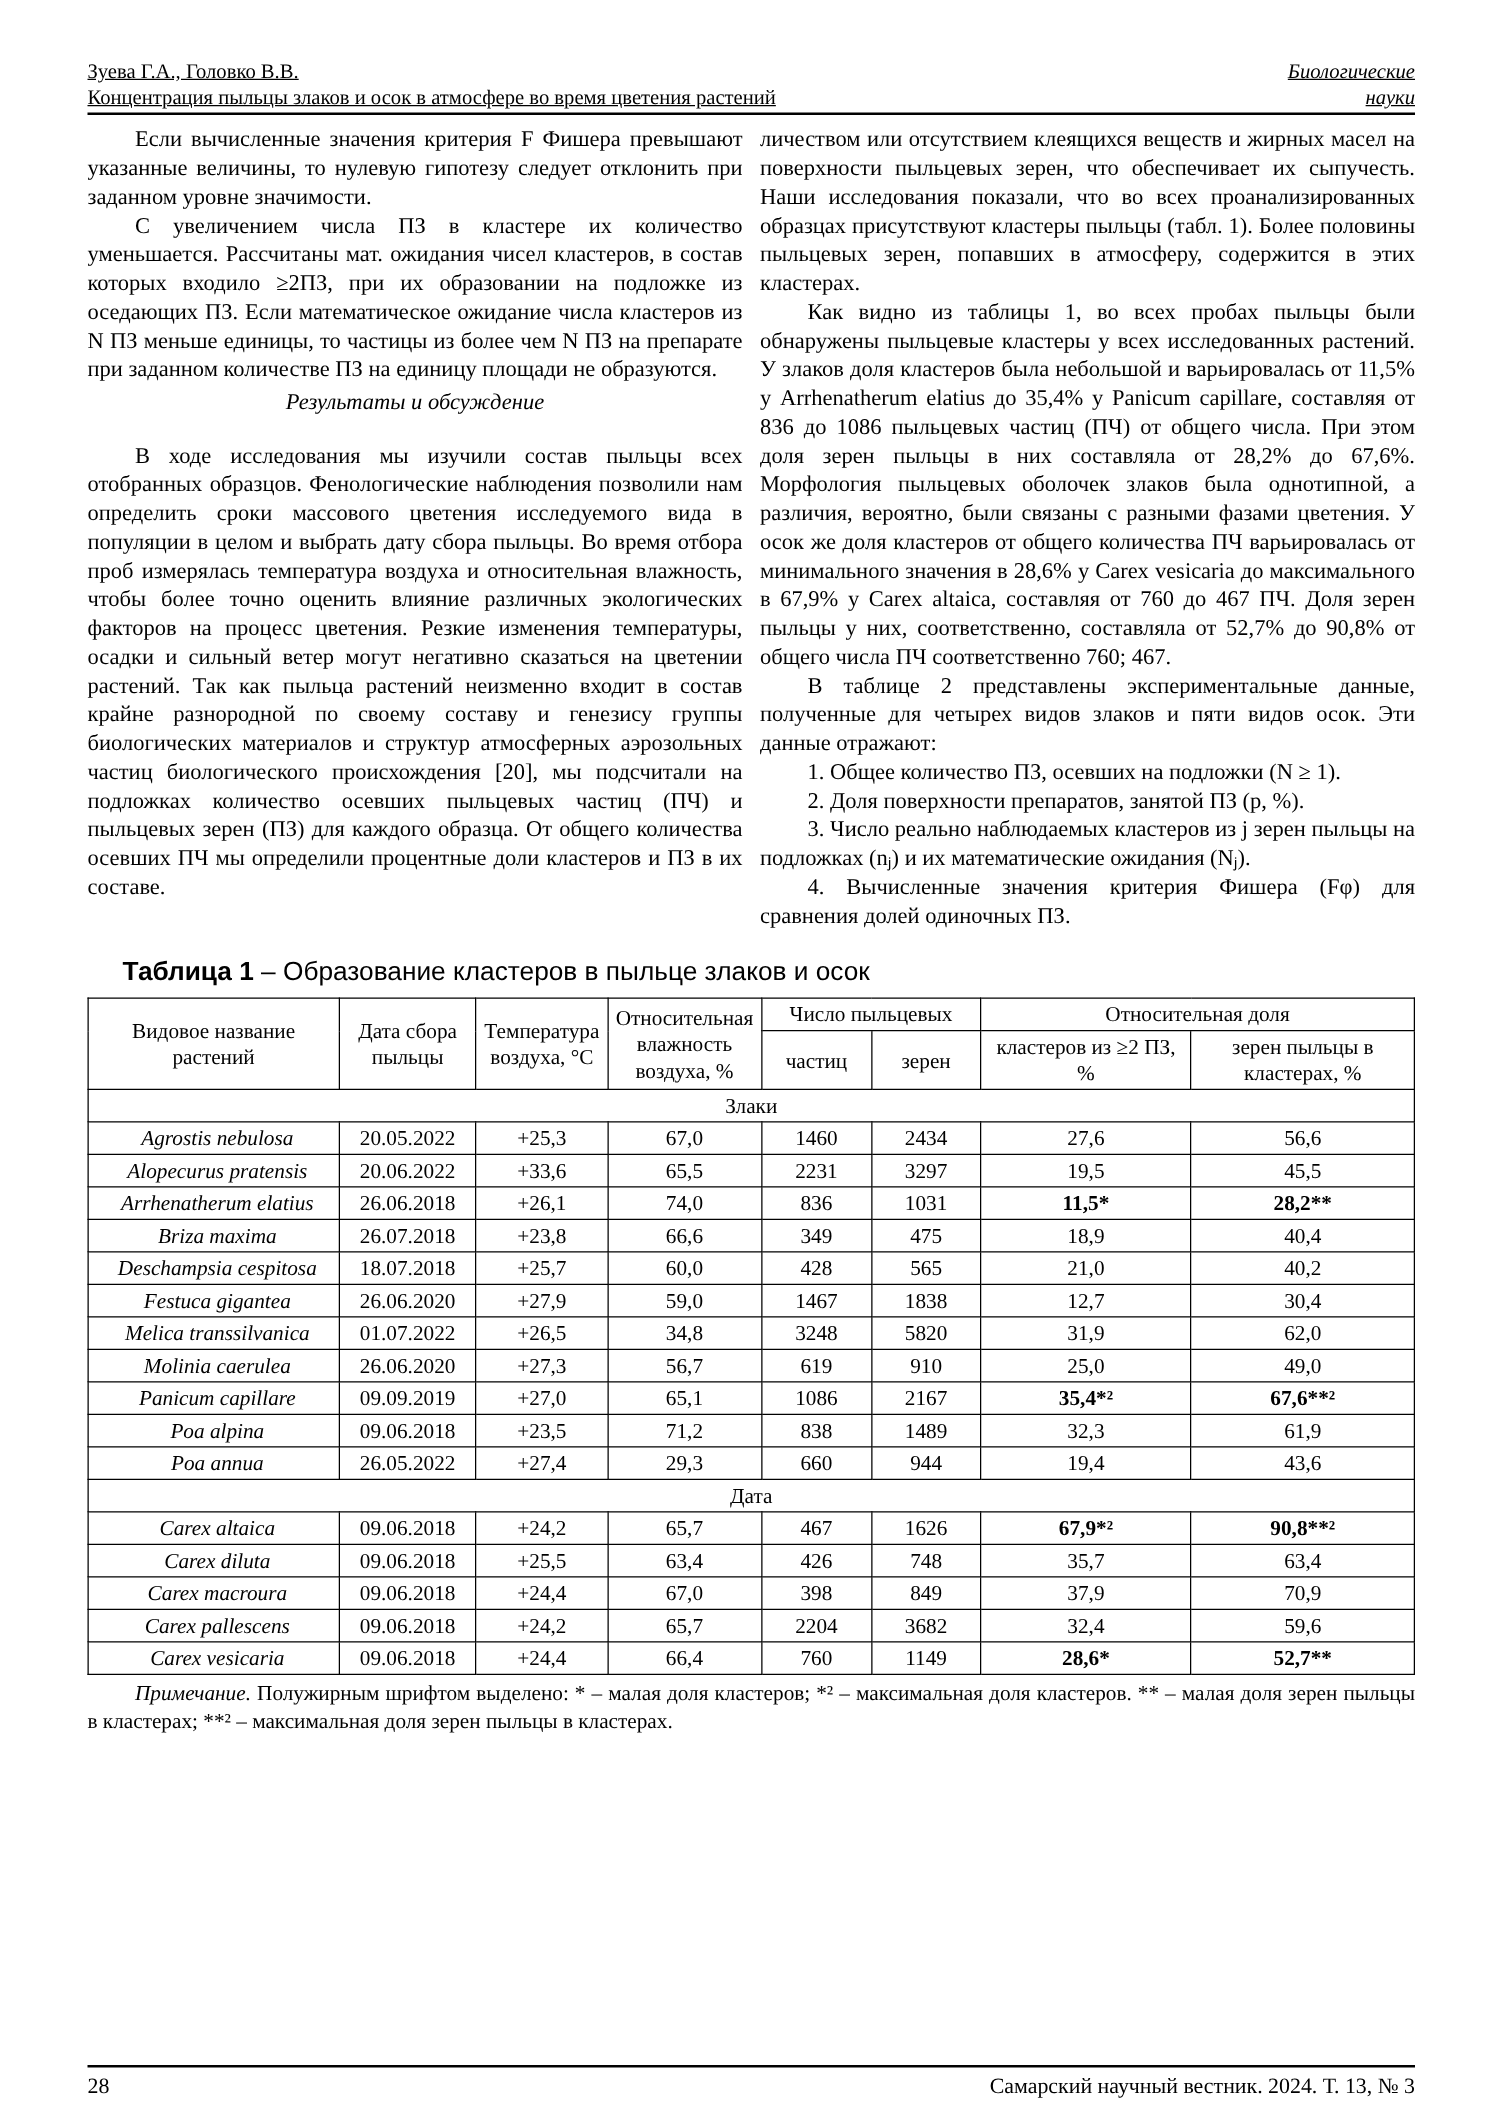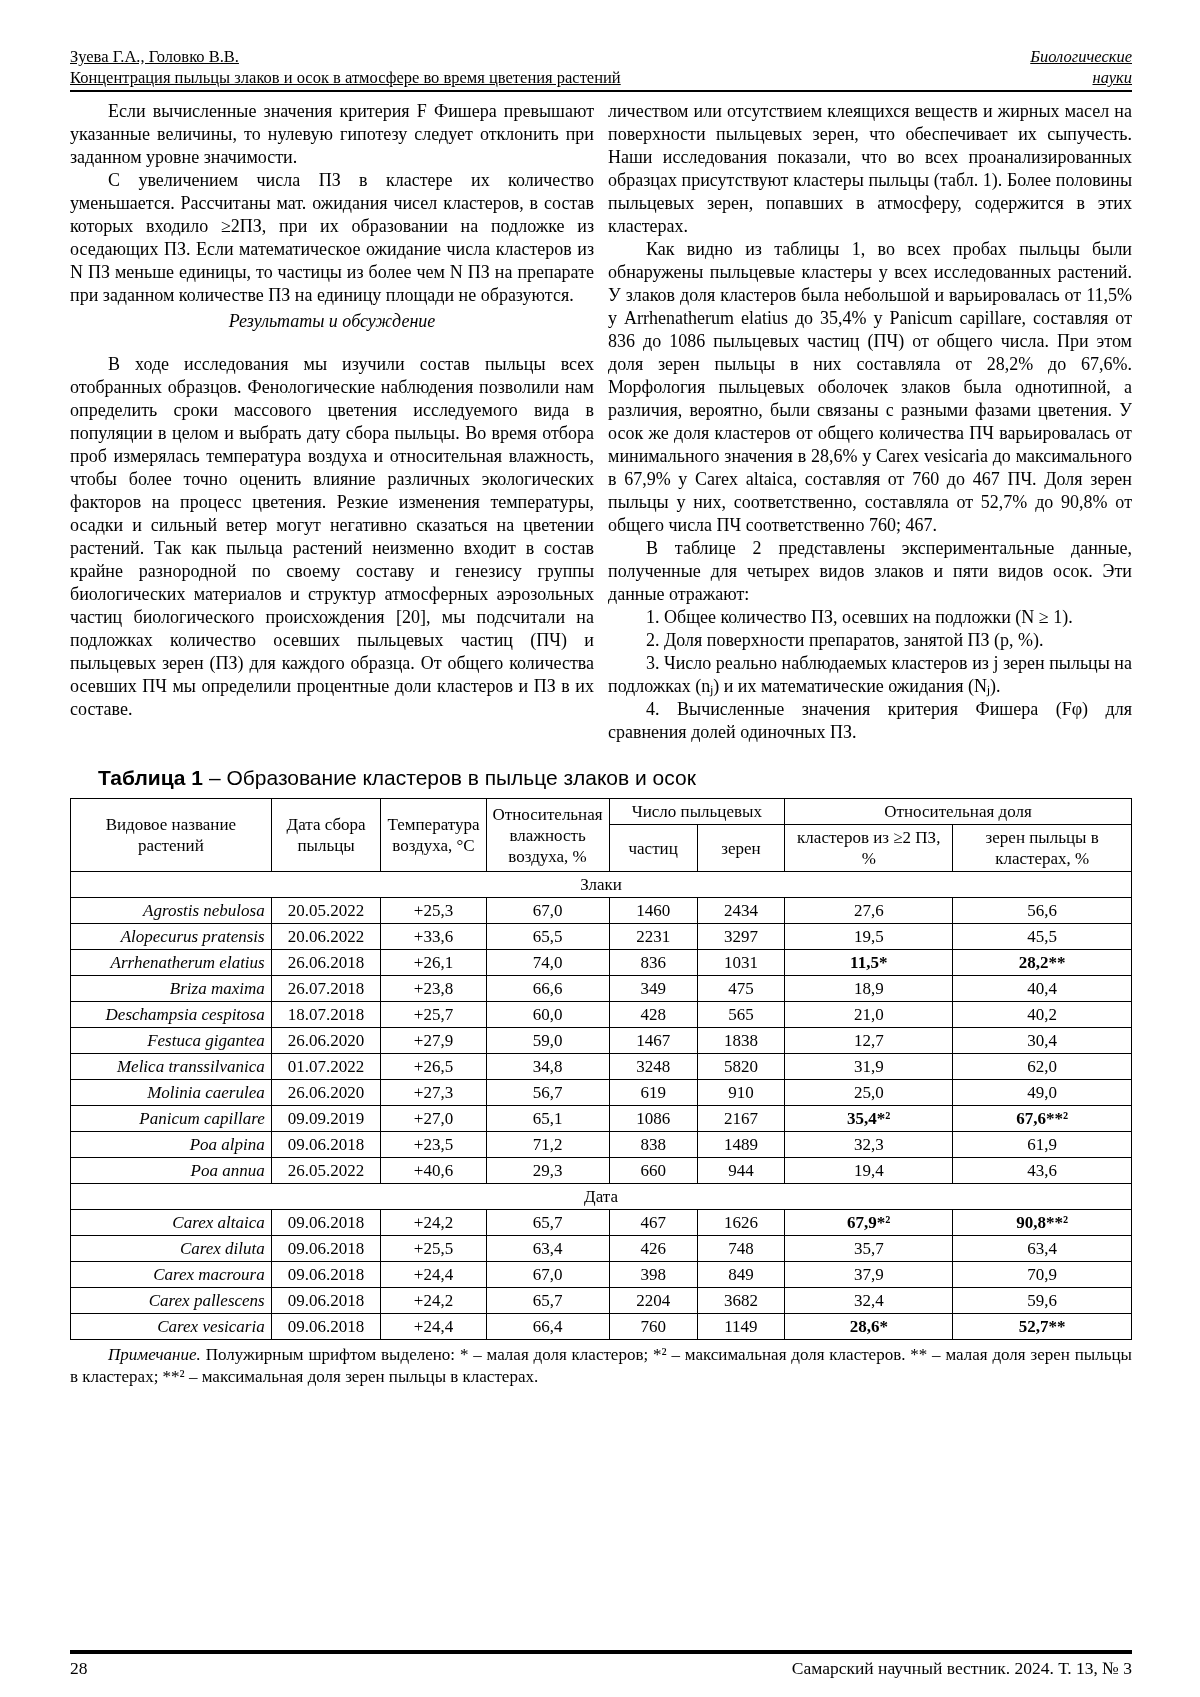--- a/index.html
+++ b/index.html
@@ -22,28 +22,28 @@
   .col .heading { text-align:center; text-indent:0; font-style:italic; margin:3px 0 20px 0; }
   
   .tbl-caption { font-family:"Liberation Sans", sans-serif; font-size:21px; margin:22px 0 8px 28px; }
   .tbl-caption b { font-weight:bold; }
   
   table.main { width:100%; border-collapse:collapse; font-size:17px; }
   table.main th, table.main td {
     border:1.5px solid #000; padding:2px 6px; text-align:center;
     vertical-align:middle; font-weight:normal; line-height:21px;
   }
-  table.main td.species { text-align:right; font-style:italic; padding-left:12px; }
+  table.main td.species { text-align:center; font-style:italic; padding-left:12px; }
   table.main td.section { font-weight:normal; }
   table.main td.bold { font-weight:bold; }
   
   .note { font-size:17px; line-height:22px; text-align:justify; text-indent:38px; margin-top:4px; }
   .note .lbl { font-style:italic; }
   
-  .footer { margin-top:auto; border-top:4px solid #000000; padding-top:4px;
+  .footer { margin-top:auto; border-top:2px solid #000000; padding-top:4px;
             display:flex; justify-content:space-between; font-size:17.5px; }
 </style>
 </head>
 <body>
 
 <div class="page">
 
   <div class="hdr">
     <div class="hdr-row">
       <span>Зуева Г.А., Головко В.В.</span>
@@ -205,21 +205,21 @@
           <td>+23,5</td>
           <td>71,2</td>
           <td>838</td>
           <td>1489</td>
           <td>32,3</td>
           <td>61,9</td>
         </tr>
         <tr>
           <td class="species">Poa annua</td>
           <td>26.05.2022</td>
-          <td>+40,6</td>
+          <td>+27,4</td>
           <td>29,3</td>
           <td>660</td>
           <td>944</td>
           <td>19,4</td>
           <td>43,6</td>
         </tr>
         <tr>
           <td colspan="8" class="section">Дата</td>
         </tr>
         <tr>

